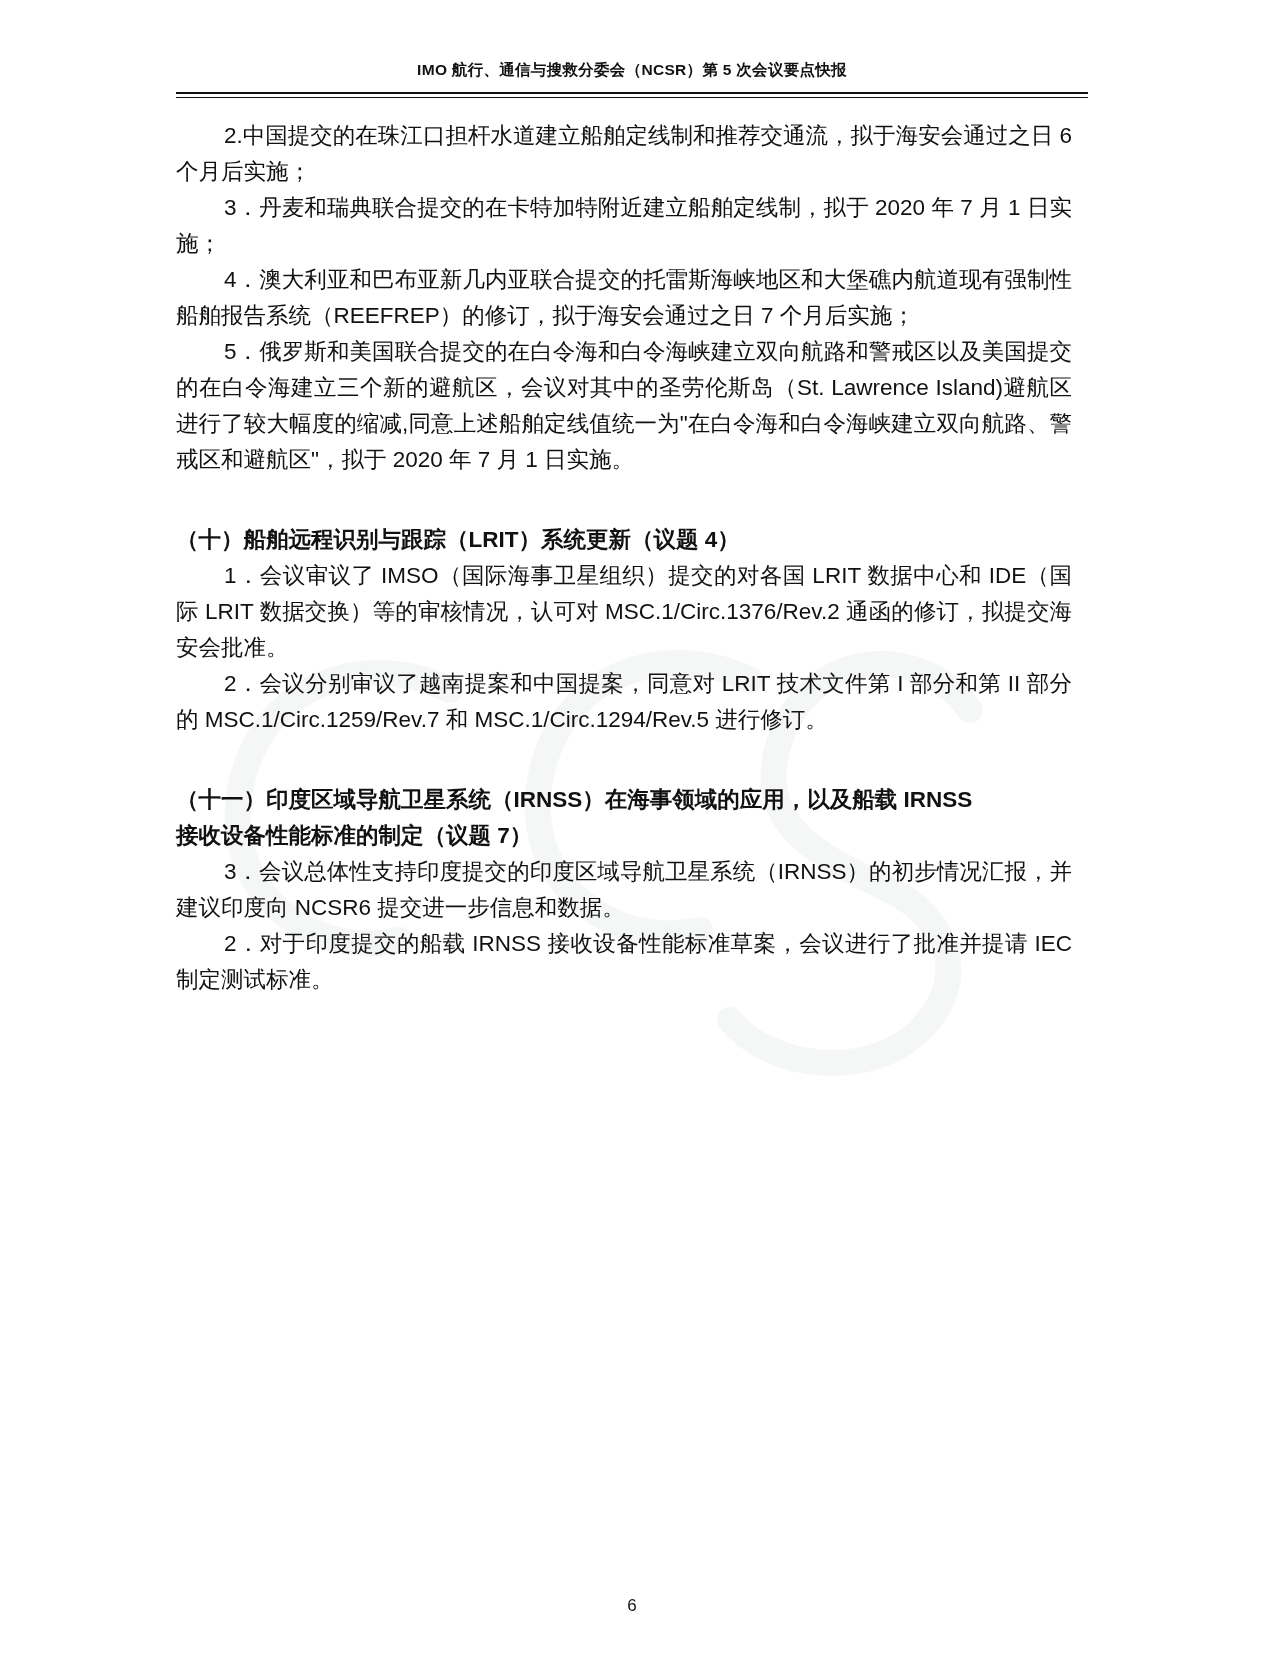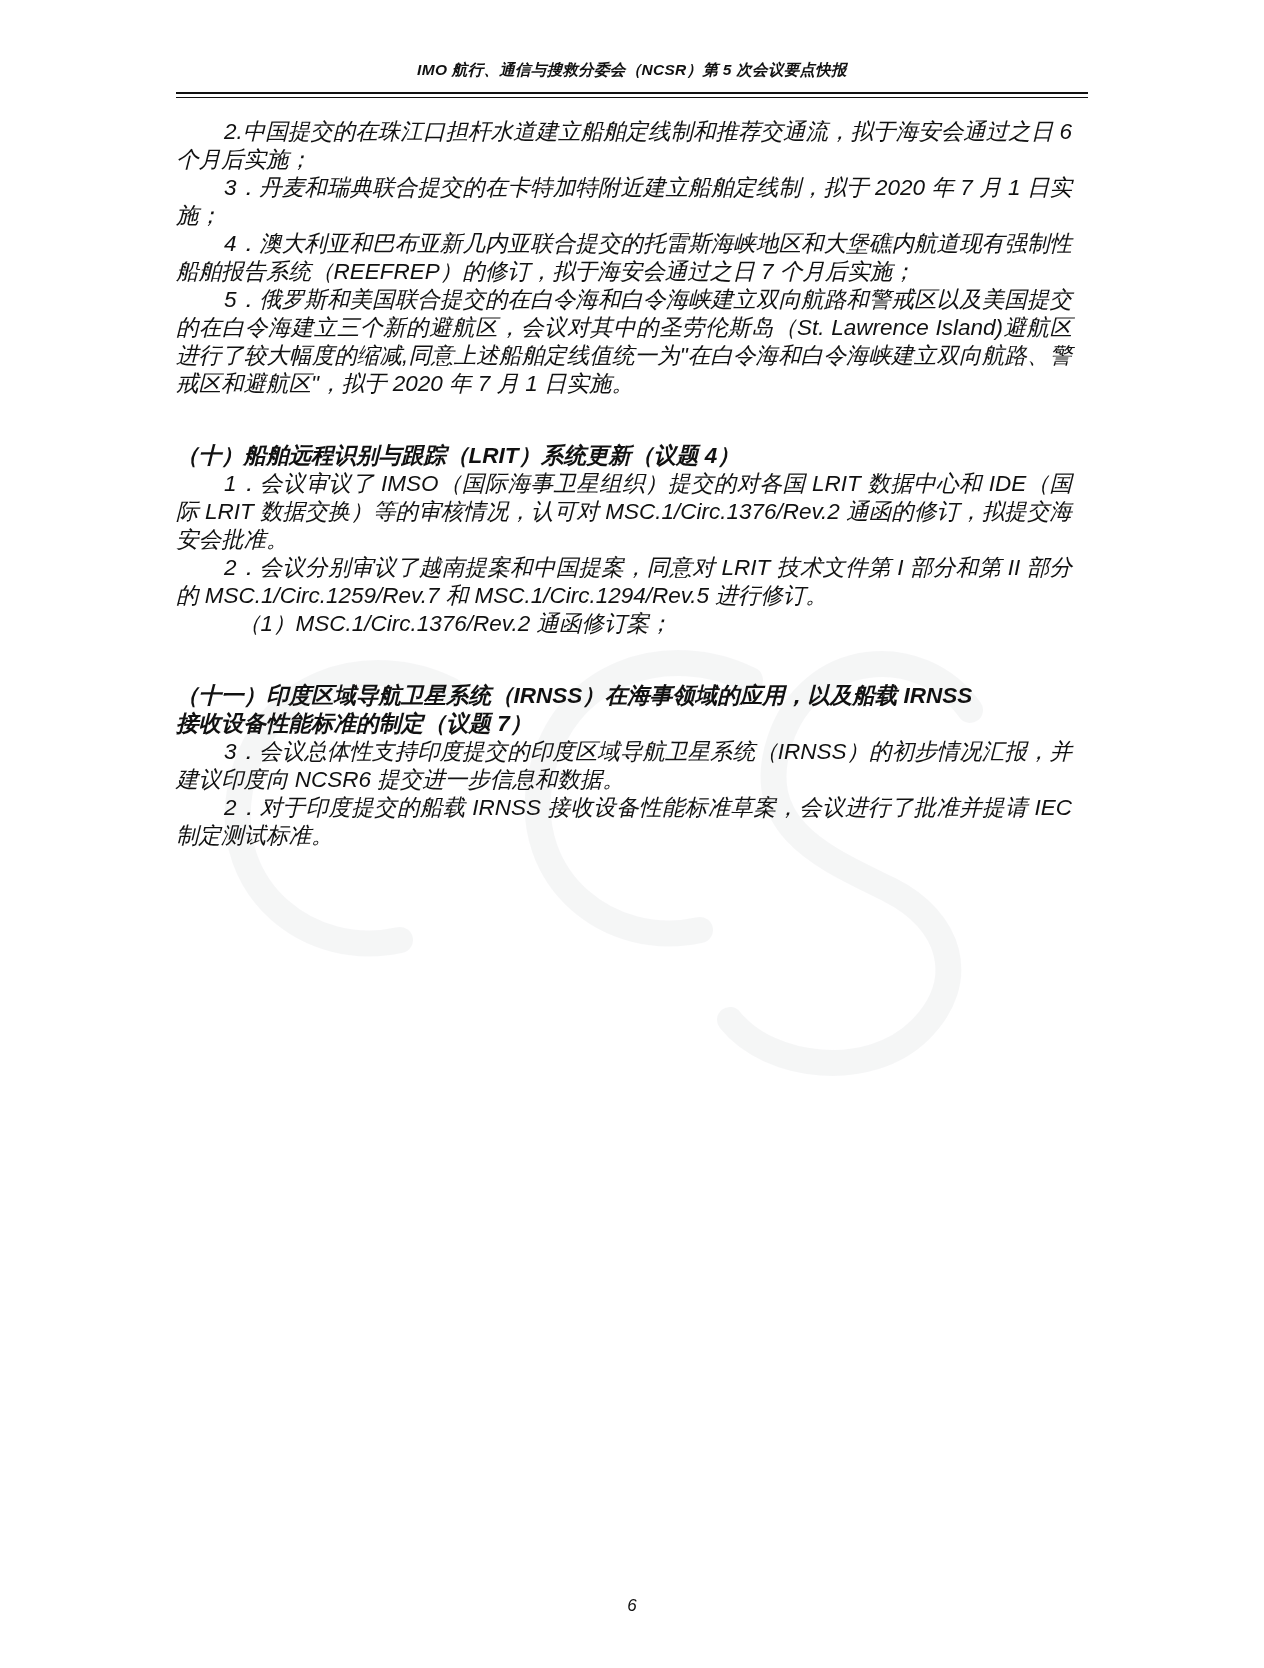--- a/index.html
+++ b/index.html
@@ -9,21 +9,20 @@
   }
   .page {
     position: relative;
     width: 1264px;
     height: 1668px;
     margin: 0 auto;
     background: #ffffff;
     overflow: hidden;
     font-family: "Liberation Sans", sans-serif;
     color: #111111;
-    font-style: italic;
   }
 
   
   .watermark {
     position: absolute;
     left: 0;
     top: 0;
     width: 1264px;
     height: 1668px;
     pointer-events: none;
@@ -75,21 +74,21 @@
   .body {
     position: absolute;
     left: 176px;
     top: 118px;
     width: 912px;
   }
 
   p.para {
     margin: 0 16px 0 0;
     font-size: 22.5px;
-    line-height: 28px;
+    line-height: 36px;
     text-align: justify;
     text-justify: inter-ideograph;
     color: #111;
   }
   p.indent {
     text-indent: 48px;
   }
   p.sub {
     text-indent: 62px;
   }
@@ -138,21 +137,20 @@
       <p class="para indent">3．丹麦和瑞典联合提交的在卡特加特附近建立船舶定线制，拟于 2020 年 7 月 1 日实施；</p>
       <p class="para indent">4．澳大利亚和巴布亚新几内亚联合提交的托雷斯海峡地区和大堡礁内航道现有强制性船舶报告系统（REEFREP）的修订，拟于海安会通过之日 7 个月后实施；</p>
       <p class="para indent">5．俄罗斯和美国联合提交的在白令海和白令海峡建立双向航路和警戒区以及美国提交的在白令海建立三个新的避航区，会议对其中的圣劳伦斯岛（St. Lawrence Island)避航区进行了较大幅度的缩减,同意上述船舶定线值统一为"在白令海和白令海峡建立双向航路、警戒区和避航区"，拟于 2020 年 7 月 1 日实施。</p>
 
       <div class="gap-lg"></div>
 
       <p class="para heading">（十）船舶远程识别与跟踪（LRIT）系统更新（议题 4）</p>
       <p class="para indent">1．会议审议了 IMSO（国际海事卫星组织）提交的对各国 LRIT 数据中心和 IDE（国际 LRIT 数据交换）等的审核情况，认可对 MSC.1/Circ.1376/Rev.2 通函的修订，拟提交海安会批准。</p>
       <p class="para indent">2．会议分别审议了越南提案和中国提案，同意对 LRIT 技术文件第 I 部分和第 II 部分的 MSC.1/Circ.1259/Rev.7 和 MSC.1/Circ.1294/Rev.5 进行修订。</p>
 
-      <p class="para sub">（1）MSC.1/Circ.1376/Rev.2 通函修订案；</p>
 
       <div class="gap-lg"></div>
 
       <p class="para heading">（十一）印度区域导航卫星系统（IRNSS）在海事领域的应用，以及船载 IRNSS</p>
       <p class="para heading">接收设备性能标准的制定（议题 7）</p>
       <p class="para indent">3．会议总体性支持印度提交的印度区域导航卫星系统（IRNSS）的初步情况汇报，并建议印度向 NCSR6 提交进一步信息和数据。</p>
       <p class="para indent">2．对于印度提交的船载 IRNSS 接收设备性能标准草案，会议进行了批准并提请 IEC 制定测试标准。</p>
 
     </div>
 

